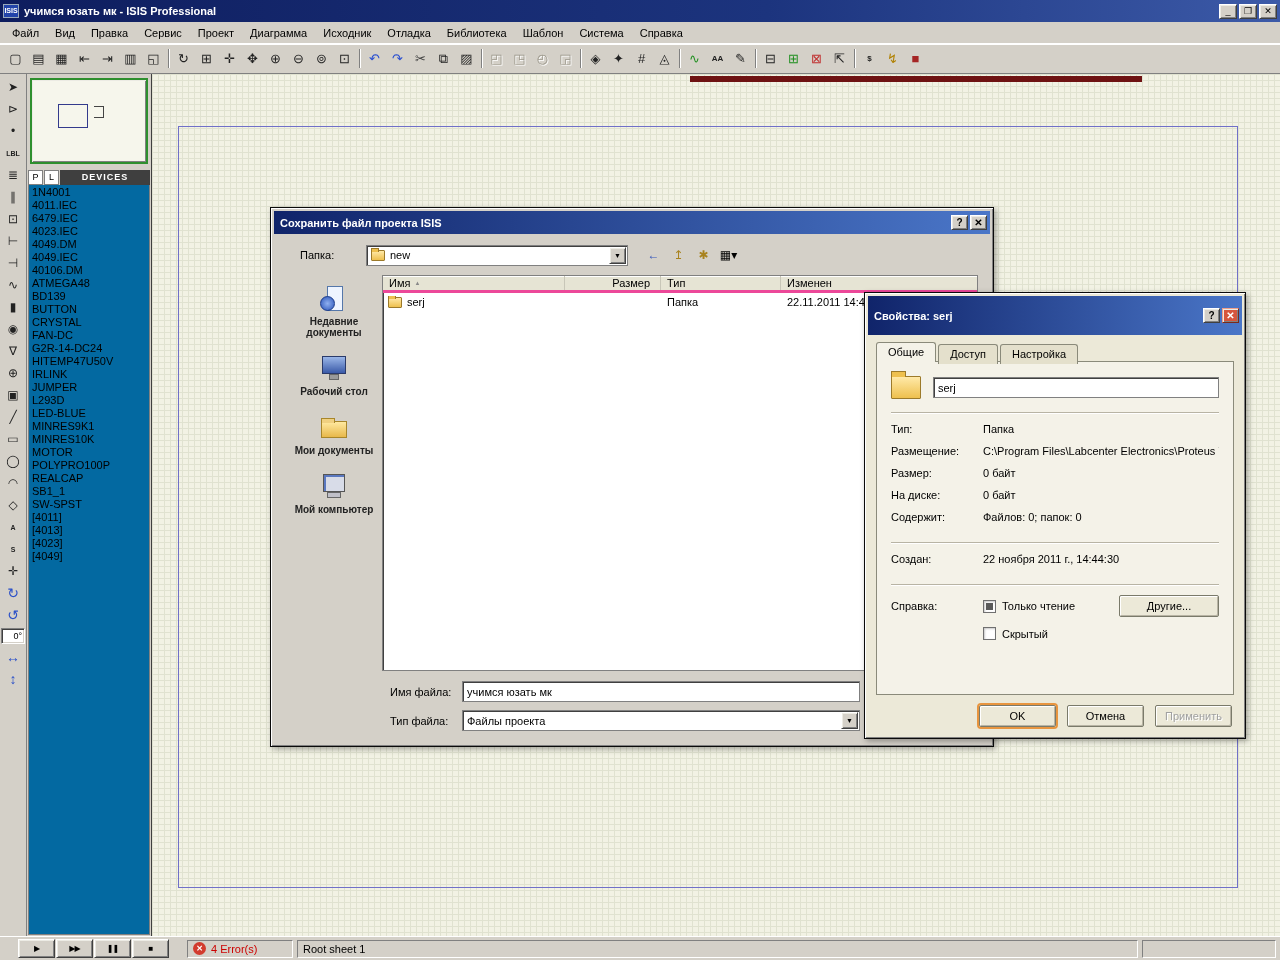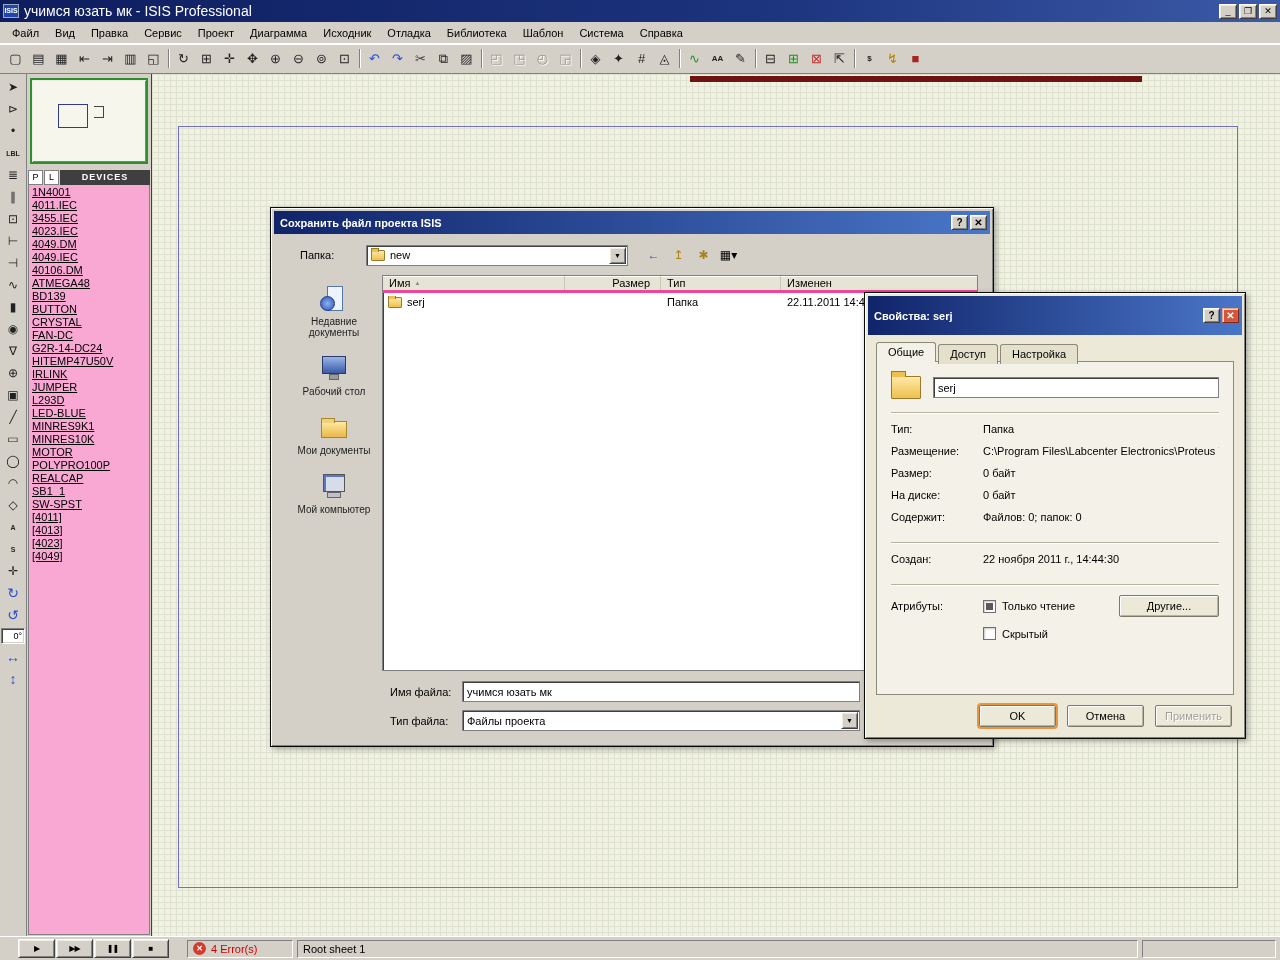--- a/index.html
+++ b/index.html
@@ -12,21 +12,21 @@
             box-shadow: inset 1px 1px 0 #ecebe4, inset -1px -1px 0 #808080; }
   .sunken { background:#fff; border-top:1px solid #808080; border-left:1px solid #808080;
             border-right:1px solid #fff; border-bottom:1px solid #fff;
             box-shadow: inset 1px 1px 0 #404040, inset -1px -1px 0 #d4d0c8; }
 
   
   .titlebar { height:22px; background:linear-gradient(90deg,#0e1d5e 0%, #1c347e 60%, #3c5aa8 100%);
               display:flex; align-items:center; padding:0 3px; }
   .app-logo { width:16px; height:14px; background:#2244aa; border:1px solid #9ab; color:#fff;
               font-size:7px; font-weight:bold; text-align:center; line-height:12px; margin-right:5px; }
-  .title-text { color:#fff; font-weight:normal; font-size:14px; flex:1; white-space:nowrap; overflow:hidden; }
+  .title-text { color:#fff; font-weight:bold; font-size:11px; flex:1; white-space:nowrap; overflow:hidden; }
   .win-btns { display:flex; gap:2px; }
   .win-btn { width:18px; height:15px; font-size:9px; line-height:13px; text-align:center; cursor:default; }
 
   
   .menubar { height:22px; display:flex; align-items:center; padding-left:4px; border-bottom:1px solid #fff; }
   .menu-item { padding:3px 8px; cursor:default; }
 
   
   .toolbar { height:30px; display:flex; align-items:center; padding:2px 4px; border-bottom:1px solid #808080;
              box-shadow: inset 0 1px 0 #fff; }
@@ -60,22 +60,22 @@
   .left-panel { width:125px; background:#d4d0c8; border-right:1px solid #404040; display:flex; flex-direction:column; }
   .minimap { margin:4px 3px 6px 3px; height:86px; border:2px solid #2e8f2e; background:#f6f6ec; position:relative; }
   .mm-rect { position:absolute; left:26px; top:24px; width:30px; height:24px; border:1px solid #333a8c; }
   .mm-part { position:absolute; left:62px; top:26px; width:10px; height:12px; border:1px solid #444;
              border-left:none; }
   .devices-bar { display:flex; height:15px; align-items:stretch; margin:0 1px; }
   .pl-btn { width:15px; font-size:9px; text-align:center; line-height:13px; background:#fff;
             border:1px solid #808080; margin-right:1px; cursor:default; }
   .devices-title { flex:1; background:#3f3f3f; color:#fff; font-size:9px; font-weight:bold;
                    text-align:center; line-height:15px; letter-spacing:1px; }
-  .devices-list { flex:1; background:#f9a8d4; border:1px solid #808080; border-top:none; margin:0 1px 1px 1px;
-                  overflow:hidden; padding:1px 0 0 3px;text-decoration:underline; }
+  .devices-list { flex:1; background:#0369a1; border:1px solid #808080; border-top:none; margin:0 1px 1px 1px;
+                  overflow:hidden; padding:1px 0 0 3px; }
   .device-item { height:13px; line-height:13px; font-size:11px; white-space:nowrap; cursor:default; }
 
   .canvas { flex:1; position:relative; background-color:#f2f2e4;
             background-image: linear-gradient(#e0e2d0 1px, transparent 1px),
                               linear-gradient(90deg, #e0e2d0 1px, transparent 1px);
             background-size:6px 6px; overflow:hidden; }
   .sheet-border { position:absolute; left:26px; top:52px; right:42px; bottom:48px;
                   border:1px solid #7070c8; }
   .wire-fragment { position:absolute; left:538px; top:2px; width:452px; height:6px; background:#6e1212; }
 
@@ -113,21 +113,21 @@
   .combo-folder { width:262px; }
   .combo-text { flex:1; white-space:nowrap; overflow:hidden; }
   .combo-arrow { width:17px; height:17px; font-size:7px; display:flex; align-items:center;
                  justify-content:center; margin:0 1px; flex:none; }
   .nav-btns { display:flex; gap:2px; margin-left:14px; }
   .nav-btn { width:23px; height:22px; background:#d4d0c8; border:1px solid #d4d0c8; font-size:12px; cursor:default; }
   [data-name="back-button"] { color:#3355bb; }
   [data-name="up-level-button"],[data-name="new-folder-button"] { color:#a8821e; }
 
   .sd-main { display:flex; margin-top:9px; height:396px; }
-  .places { width:96px; display:flex; flex-direction:column; align-items:center; gap:15px; padding-top:8px; }
+  .places { width:96px; display:flex; flex-direction:column; align-items:center; gap:15px; padding-top:8px;font-weight:bold; }
   .place { width:90px; text-align:center; cursor:default; }
   .place-label { display:block; font-size:10px; line-height:11px; color:#222; }
   .pi { width:34px; height:30px; display:block; margin:0 auto 3px auto; position:relative; }
   .pi-recent::before { content:""; position:absolute; inset:3px 8px 2px 10px; background:#eef4ff; border:1px solid #5577aa; }
   .pi-recent::after  { content:""; position:absolute; width:13px; height:13px; border-radius:50%;
                        background:radial-gradient(#8fb0f0,#2a53b8); border:1px solid #1a3a8a; left:3px; top:13px; }
   .pi-desktop::before { content:""; position:absolute; inset:3px 5px 9px 5px; background:linear-gradient(#9ab6e8,#3a5aa8); border:1px solid #2a3a6a; }
   .pi-desktop::after  { content:""; position:absolute; left:12px; right:12px; bottom:3px; height:4px; background:#9a9a9a; border:1px solid #666; }
   .pi-docs::before { content:""; position:absolute; inset:9px 4px 4px 4px; background:linear-gradient(#ffe9a0,#e8b84a); border:1px solid #a8862a; }
   .pi-docs::after  { content:""; position:absolute; top:6px; left:4px; width:12px; height:4px; background:#f0d080; border:1px solid #a8862a; border-bottom:none; }
@@ -466,21 +466,21 @@
     </div>
     <div class="devices-bar" data-name="devices-header">
       <div class="pl-btn" data-name="pick-parts-button">P</div>
       <div class="pl-btn" data-name="library-manager-button">L</div>
       <div class="devices-title" data-name="devices-title">DEVICES</div>
     </div>
     <div class="devices-list" data-name="devices-list">
 
     <div class="device-item" data-name="device-list-item">1N4001</div>
         <div class="device-item" data-name="device-list-item">4011.IEC</div>
-        <div class="device-item" data-name="device-list-item">3455.IEC</div>
+        <div class="device-item" data-name="device-list-item">6479.IEC</div>
         <div class="device-item" data-name="device-list-item">4023.IEC</div>
         <div class="device-item" data-name="device-list-item">4049.DM</div>
         <div class="device-item" data-name="device-list-item">4049.IEC</div>
         <div class="device-item" data-name="device-list-item">40106.DM</div>
         <div class="device-item" data-name="device-list-item">ATMEGA48</div>
         <div class="device-item" data-name="device-list-item">BD139</div>
         <div class="device-item" data-name="device-list-item">BUTTON</div>
         <div class="device-item" data-name="device-list-item">CRYSTAL</div>
         <div class="device-item" data-name="device-list-item">FAN-DC</div>
         <div class="device-item" data-name="device-list-item">G2R-14-DC24</div>
@@ -681,21 +681,21 @@
             <span class="iv" data-name="info-value">Файлов: 0; папок: 0</span>
           </div>
         </div>
       <div class="hsep" data-name="separator"></div>
       <div class="info-row" data-name="created-row">
         <span class="il" data-name="created-label">Создан:</span>
         <span class="iv" data-name="created-value">22 ноября 2011 г., 14:44:30</span>
       </div>
       <div class="hsep" data-name="separator"></div>
       <div class="attr-row">
-        <span class="il" data-name="attributes-label">Атрибуты:</span>
+        <span class="il" data-name="attributes-label">Справка:</span>
         <span class="cb mixed" data-name="readonly-checkbox"></span>
         <span data-name="readonly-label">Только чтение</span>
         <button class="btn small" data-name="other-attributes-button">Другие...</button>
       </div>
       <div class="hidden-row">
         <span class="cb" data-name="hidden-checkbox"></span>
         <span data-name="hidden-label">Скрытый</span>
       </div>
     </div>
     <div class="dlg-actions" data-name="dialog-actions">

